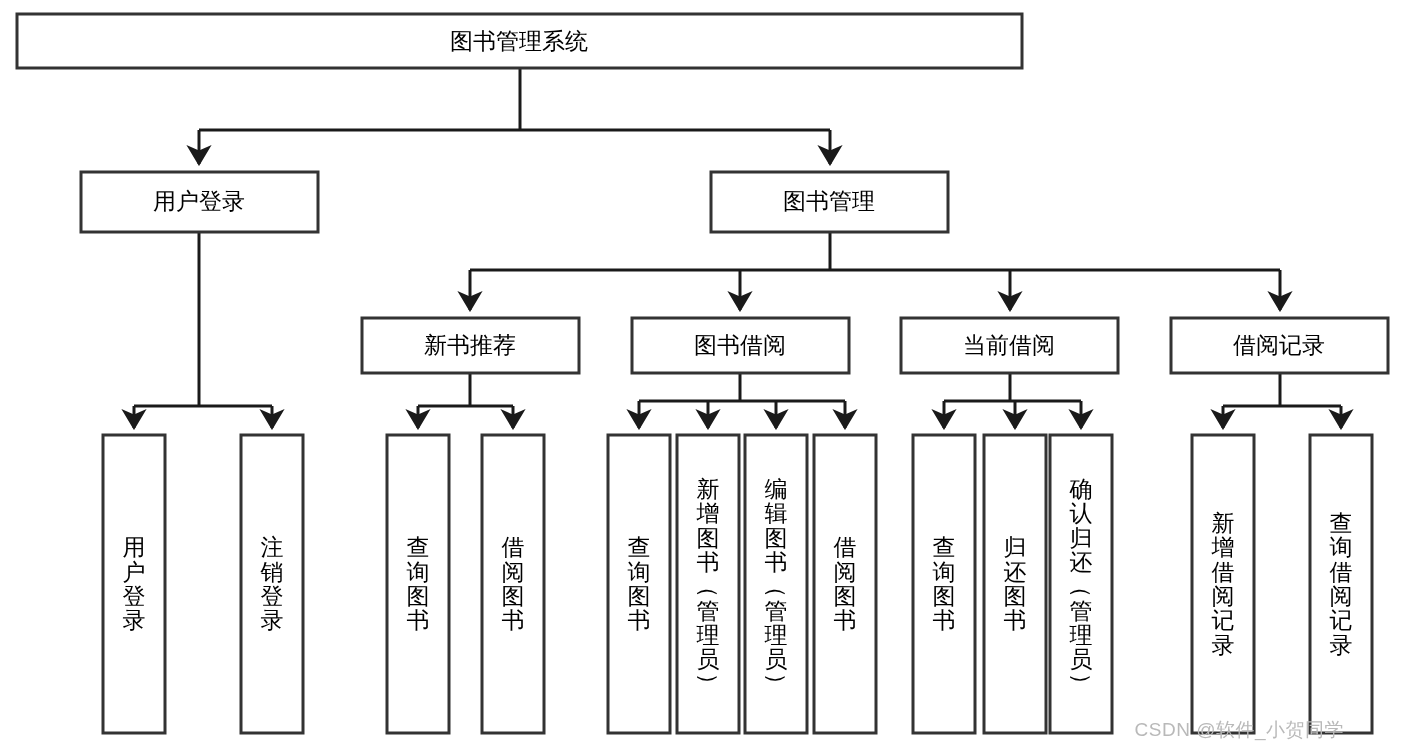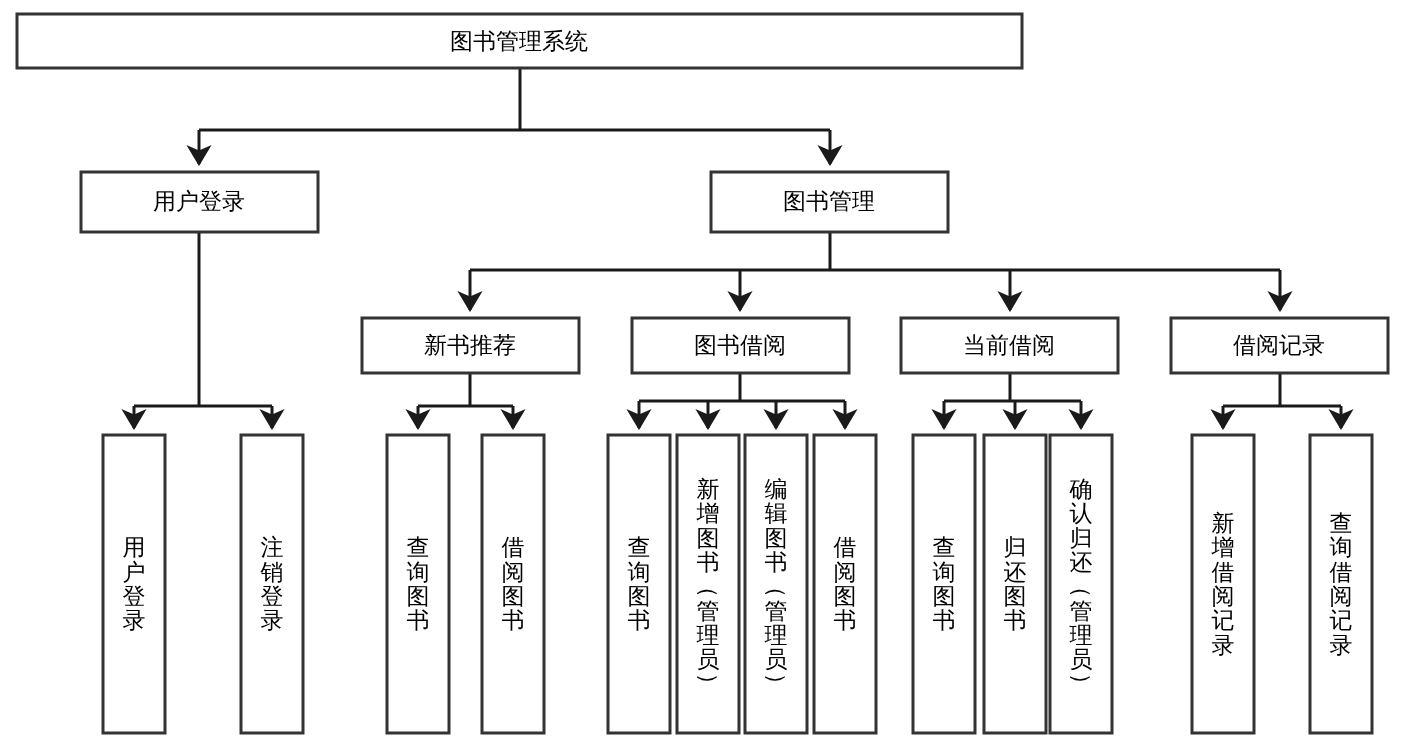--- a/index.html
+++ b/index.html
@@ -286,13 +286,14 @@
     </div>
   <div class="vtext-wrap" style="left: 1310px; top: 435px; width: 62px; height: 298px;">
       <span class="vchar">查</span>
       <span class="vchar">询</span>
       <span class="vchar">借</span>
       <span class="vchar">阅</span>
       <span class="vchar">记</span>
       <span class="vchar">录</span>
     </div>
 
+  <div class="watermark">CSDN @软件_小贺同学</div>
 </div>
 
 </body></html>

